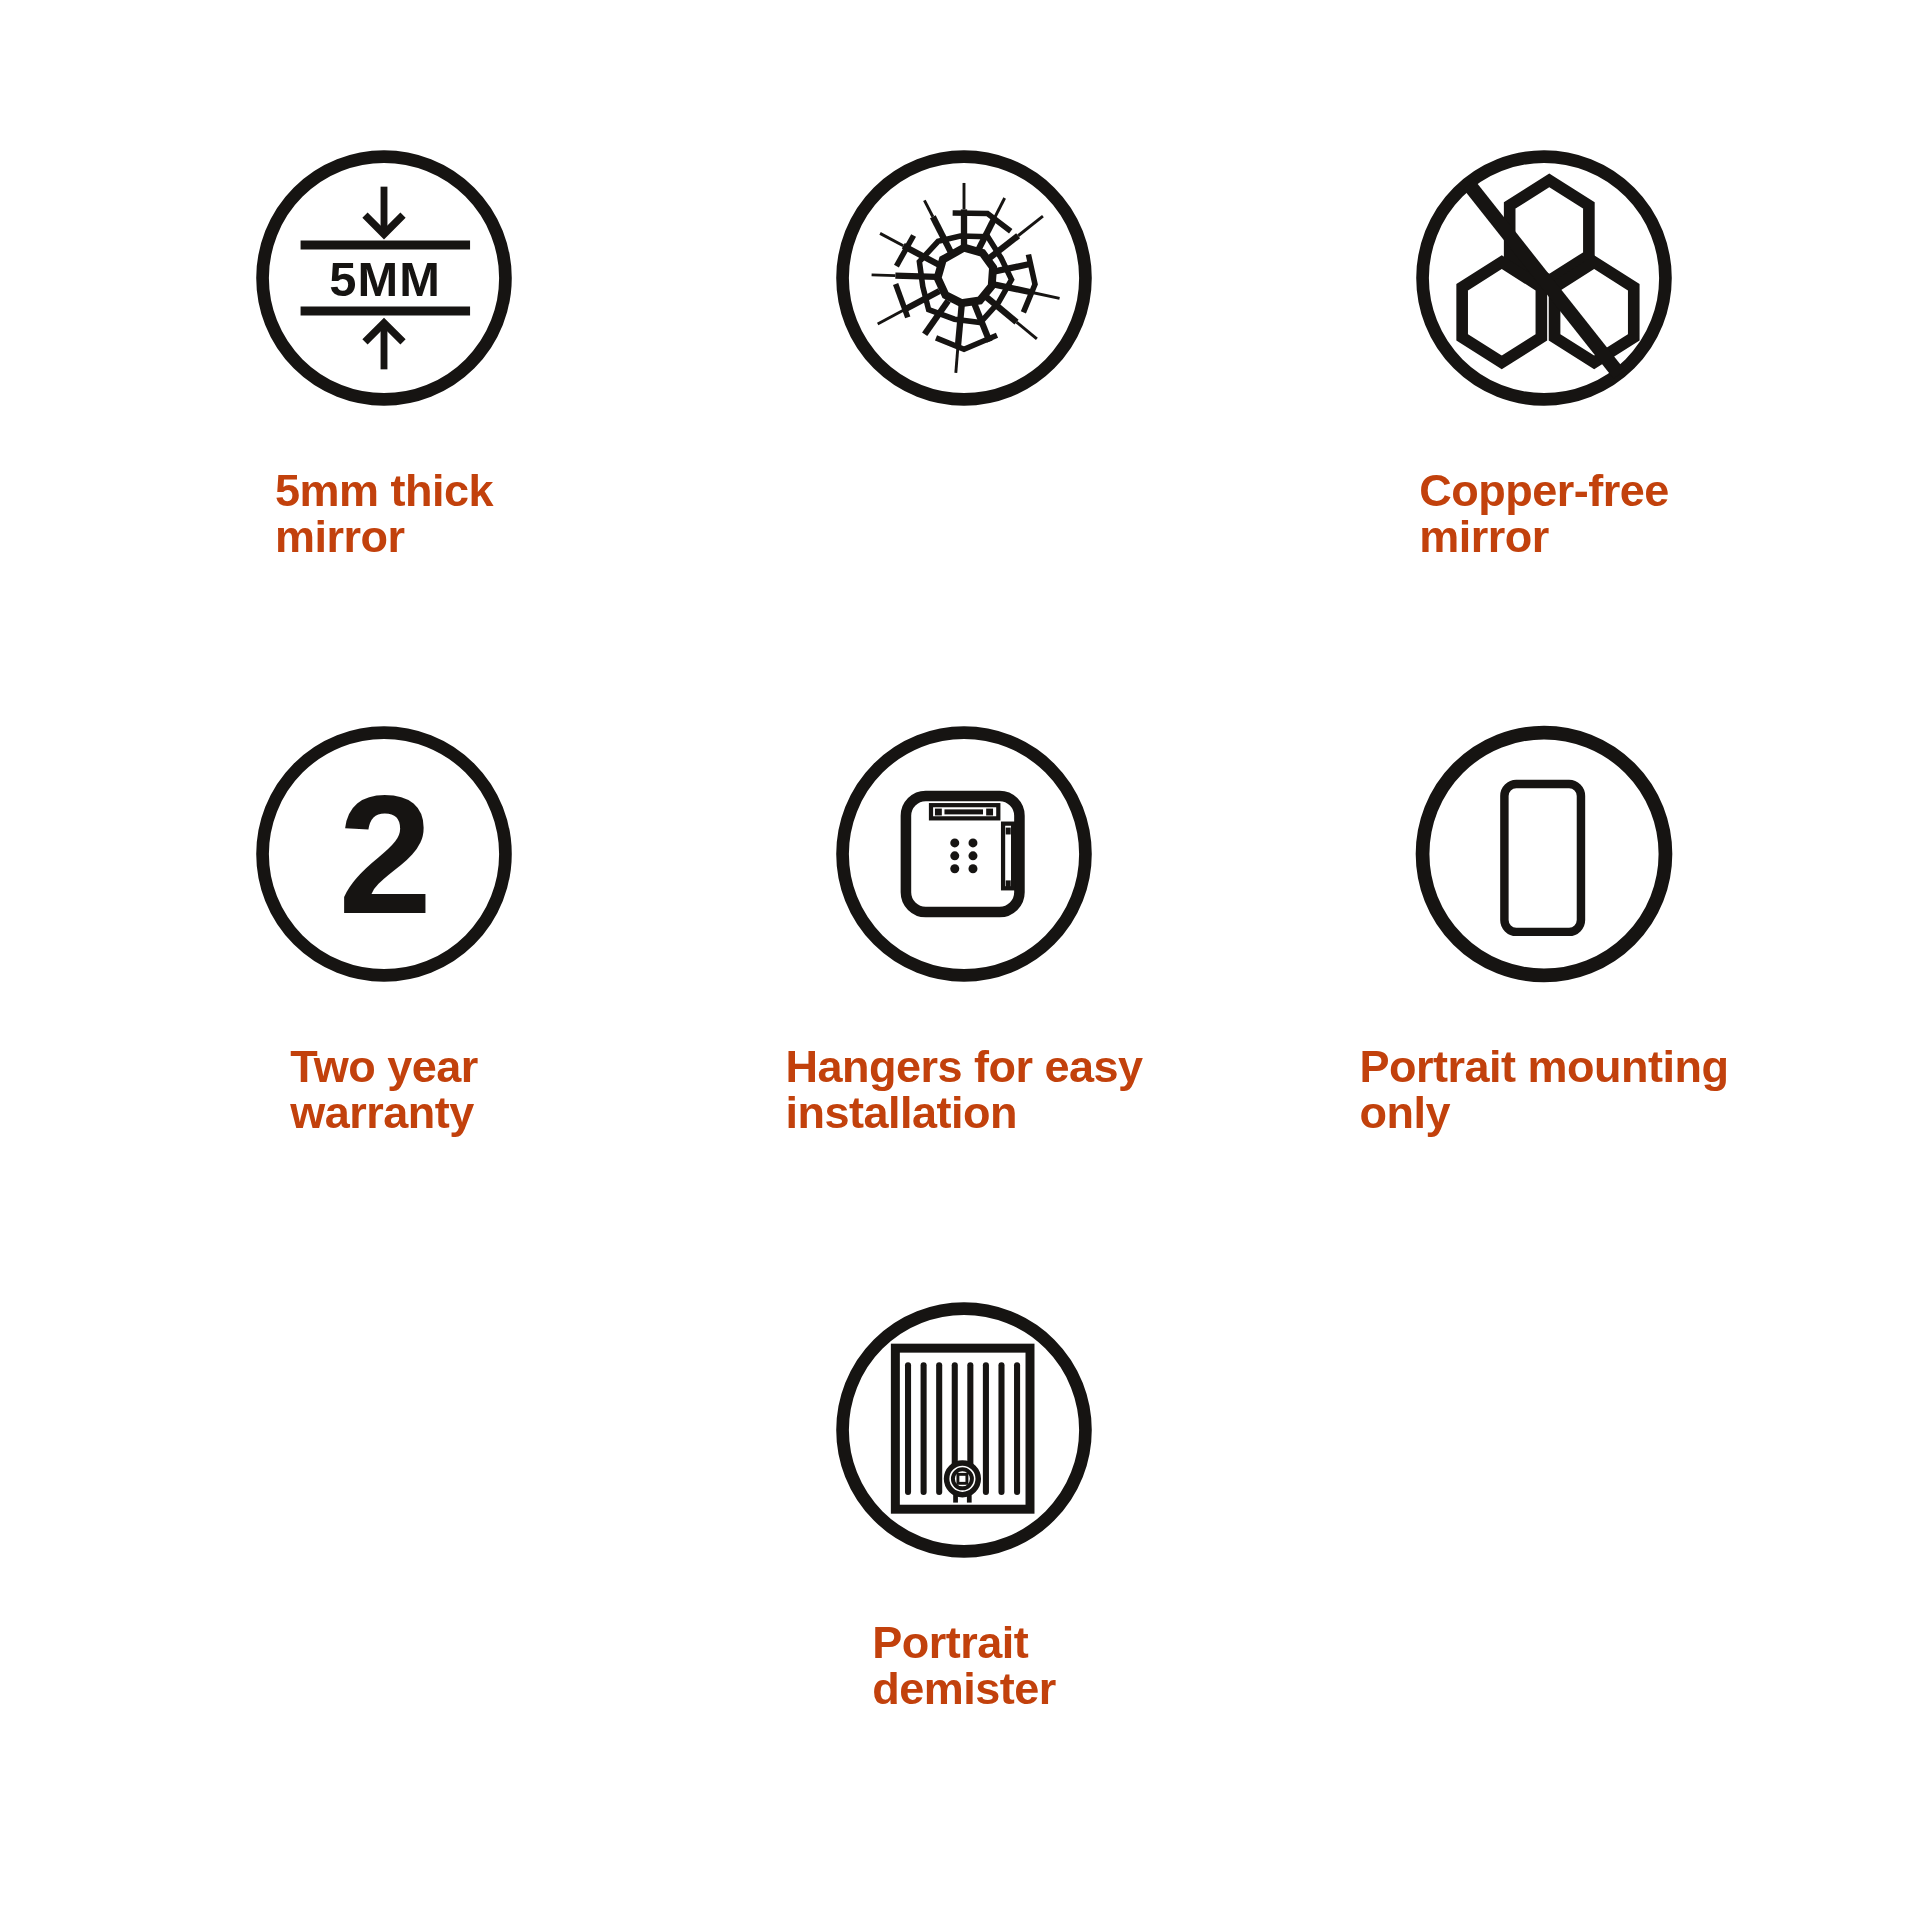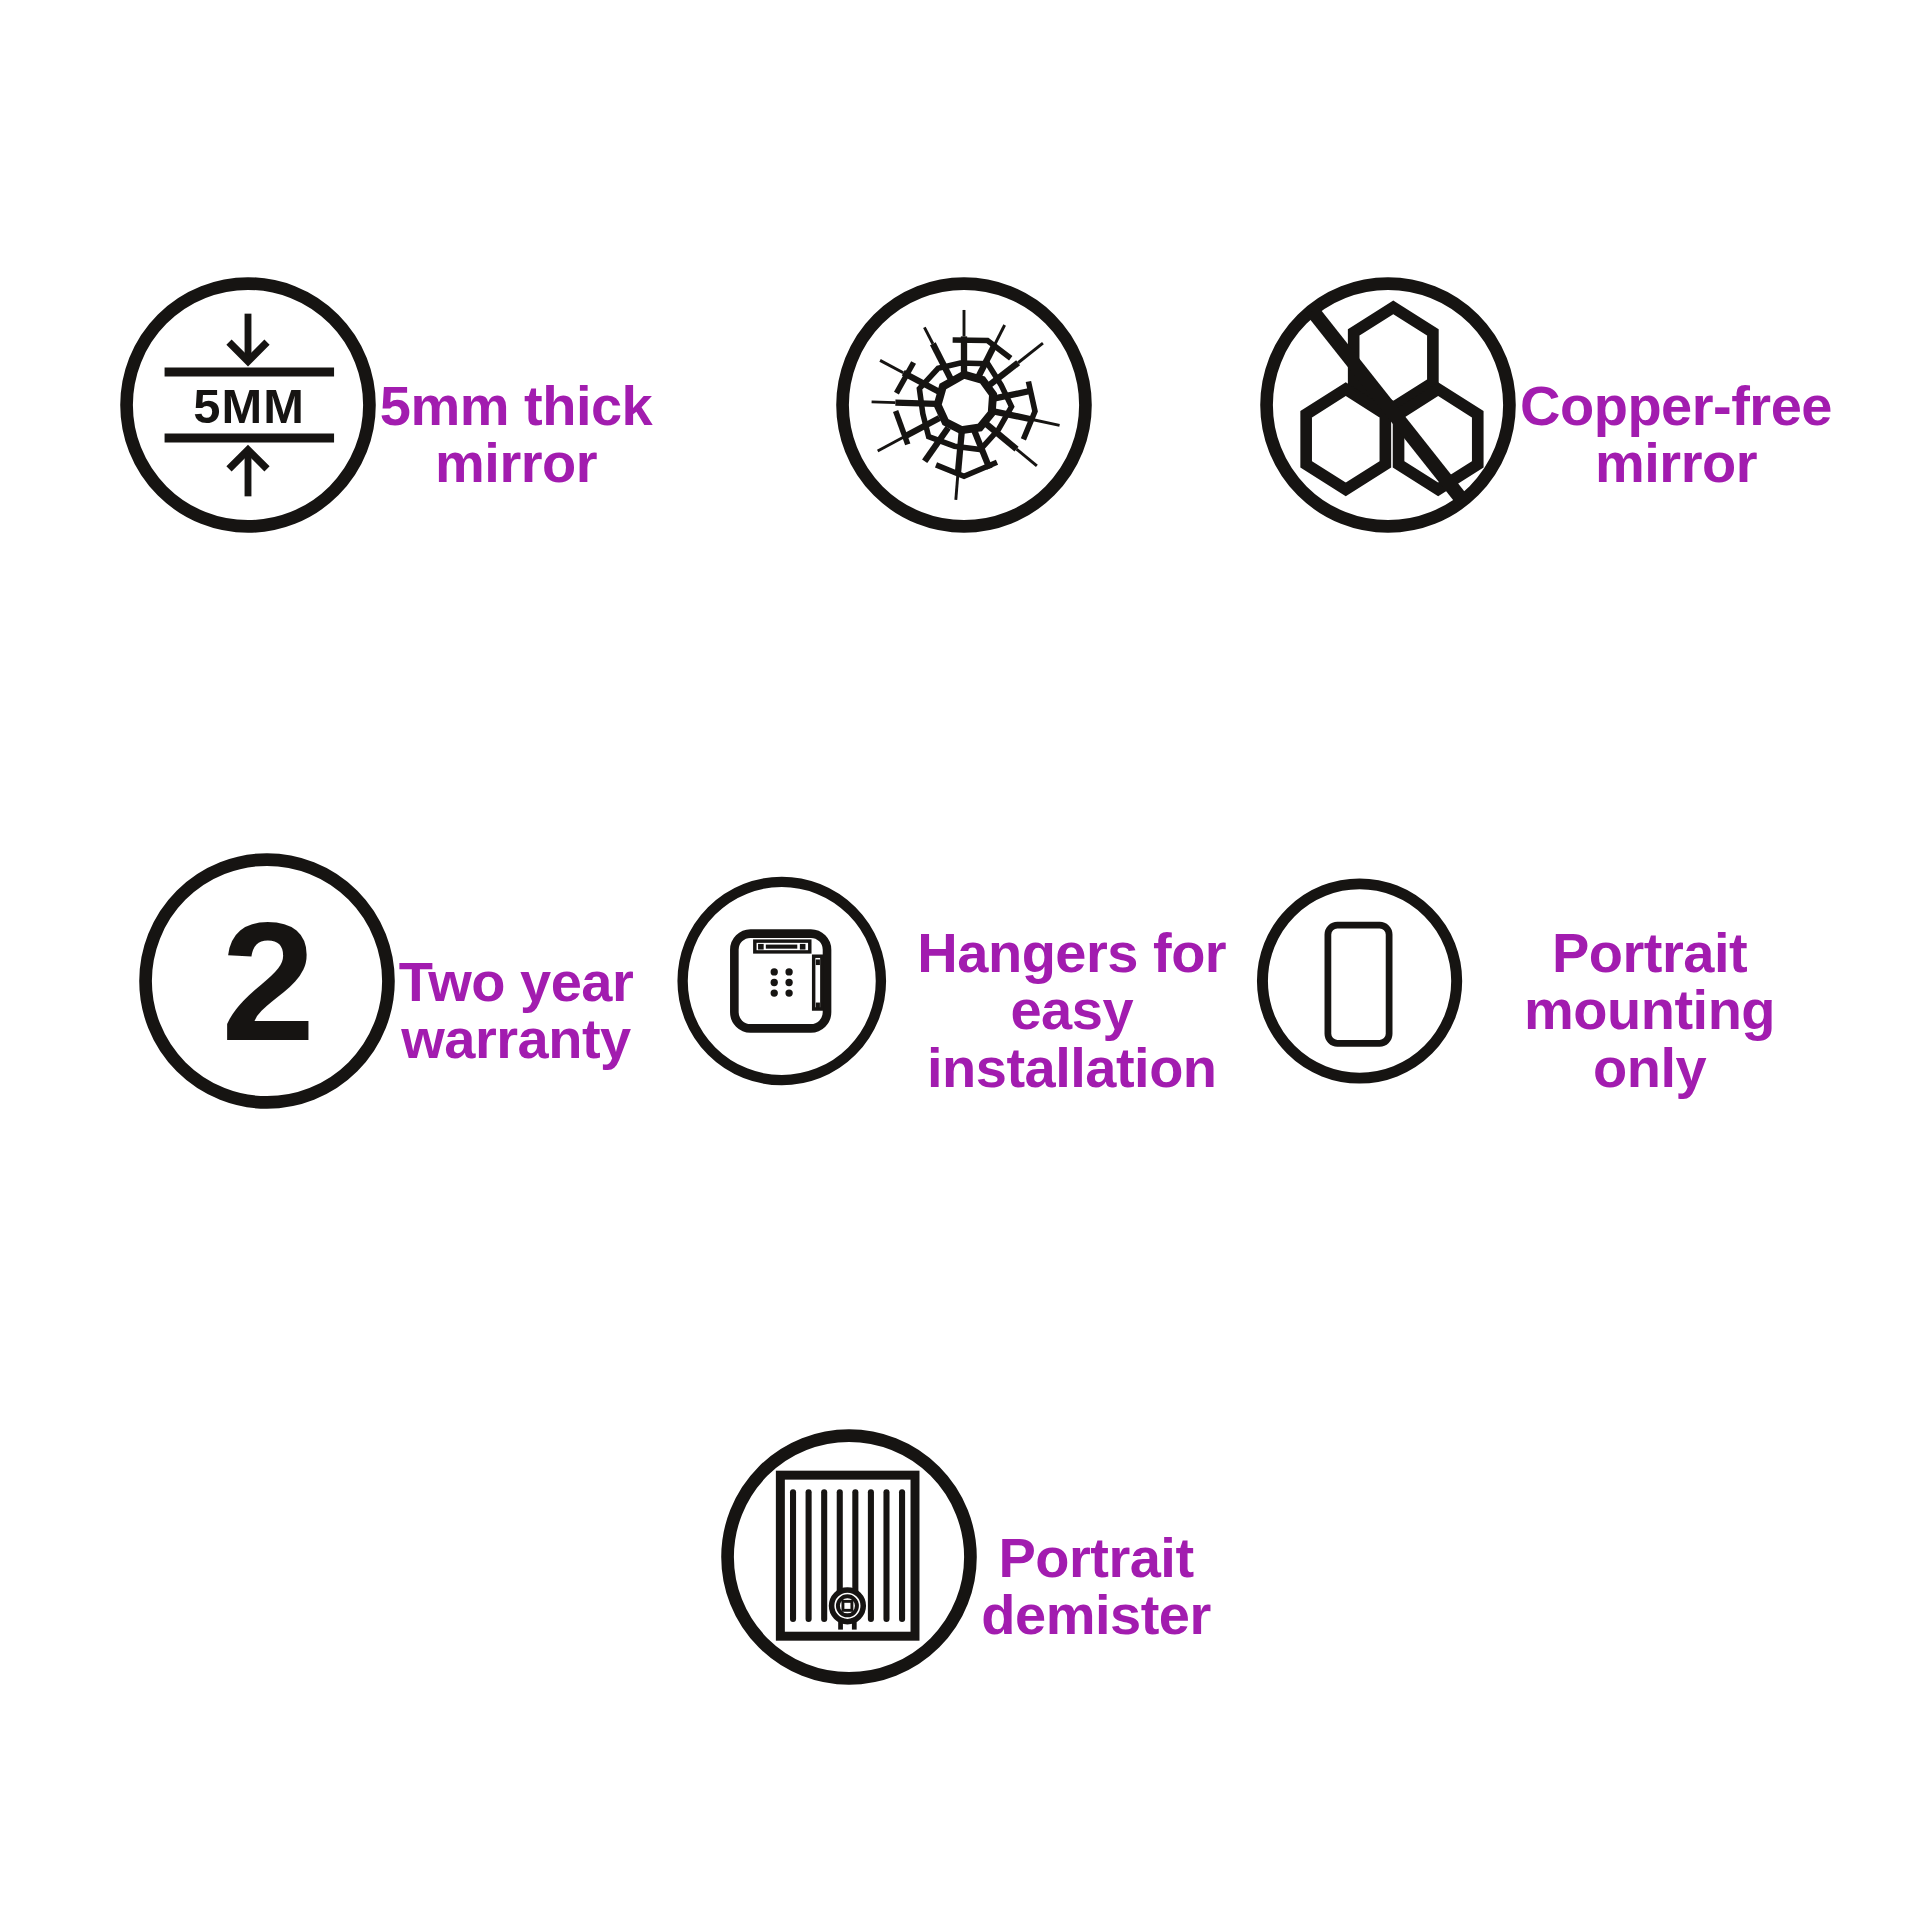--- a/index.html
+++ b/index.html
@@ -20,42 +20,41 @@
     left: 94px;
     top: 146px;
     width: 1740px;
     display: grid;
     grid-template-columns: repeat(3, 580px);
     grid-auto-rows: 576px;
     justify-items: center;
   }
   .feature {
     display: flex;
-    flex-direction: row;
+    flex-direction: column;
     align-items: center;
   }
   .feature.row3-center {
     grid-column: 2;
   }
   .icon {
     width: 264px;
     height: 264px;
     margin-bottom: 58px;
   }
   .icon svg {
     width: 100%;
     height: 100%;
     display: block;
   }
   .label {
-    font-size: 56px;
+    font-size: 45px;
     line-height: 1.02;
     font-weight: bold;
-    color: #a21caf;
-    text-align: center;
+    color: #c2410c;
     white-space: pre-line;
     letter-spacing: -0.5px;
   }
   
   .st   { fill: none; stroke: #161412; }
   .fill { fill: #161412; stroke: none; }
 </style>
 </head>
 <body>
 

